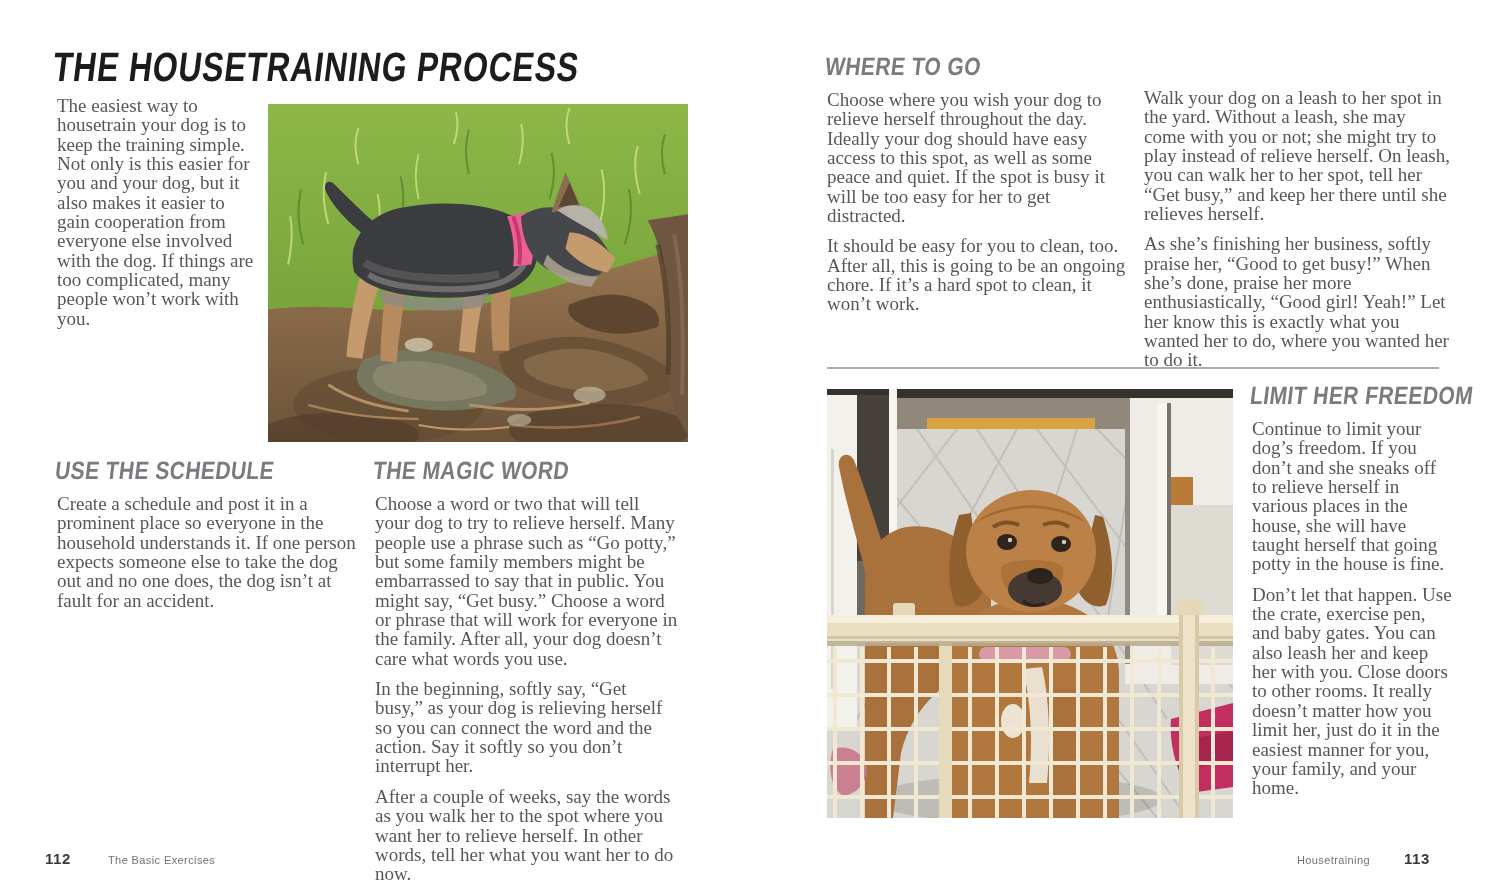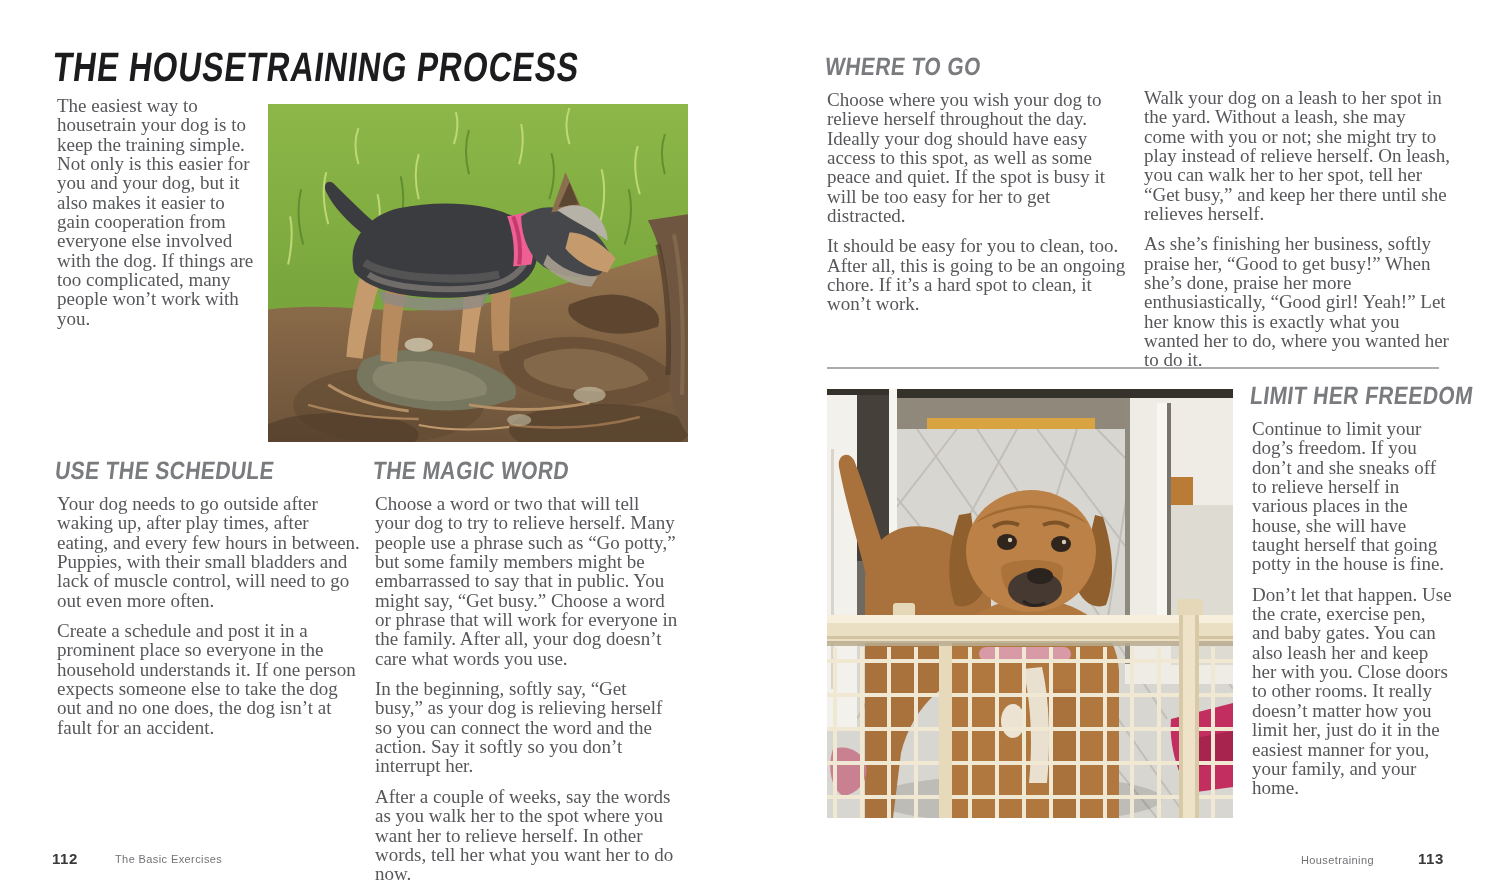--- a/index.html
+++ b/index.html
@@ -33,22 +33,22 @@
   .col-magic{left:375px;top:456px;width:303px;}
   .col-where-1{left:827px;top:52px;width:301px;}
   .col-where-2{left:1144px;top:88px;width:306px;}
   .col-limit{left:1252px;top:381px;width:201px;}
   .photo{position:absolute;overflow:hidden;margin:0;background:#cfcac2;}
   .photo svg{display:block;width:100%;height:100%;}
   .photo-1{left:268px;top:104px;width:420px;height:338px;}
   .photo-2{left:827px;top:389px;width:406px;height:429px;}
   .divider{position:absolute;left:827px;top:367px;width:612px;height:2px;background:var(--divider);border:none;margin:0;}
   .footer{position:absolute;top:850px;font-family:"Liberation Sans","DejaVu Sans",sans-serif;display:flex;align-items:baseline;}
-  .footer-left{left:52px;gap:37px;align-items:center;}
-  .footer-right{right:56px;gap:44px;text-align:center;}
+  .footer-left{left:45px;gap:37px;}
+  .footer-right{right:70px;gap:34px;text-align:center;}
   .page-num{font-weight:700;font-size:15px;color:var(--page-number);letter-spacing:.6px;}
   .footer-label{font-size:11px;color:var(--footer-label);letter-spacing:.4px;}
 </style>
 </head>
 <body>
 
 <div class="spread">
 
   <section class="page">
 
@@ -128,21 +128,20 @@
           <path d="M300,78 L309,100 L289,103 Z" fill="#5c4733"></path>
           <path d="M288,106 C300,98 316,100 326,110 C334,118 338,128 338,136 C326,128 306,118 288,106 Z" fill="#b7b2a8"></path>
           <path d="M300,128 C316,128 334,140 346,154 L338,168 C322,166 306,156 296,144 Z" fill="#c59a6c"></path>
           <path d="M278,150 C290,164 310,172 328,172 L322,182 C304,182 286,172 274,160 Z" fill="#a79e90" opacity=".9"></path>
         </g>
       </svg>
     </figure>
 
     <div class="col col-schedule">
       <h2 class="section-heading hand">USE THE SCHEDULE</h2>
-      <p class="body-text">Your dog needs to go outside after waking up, after play times, after eating, and every few hours in between. Puppies, with their small bladders and lack of muscle control, will need to go out even more often.</p>
       <p class="body-text">Create a schedule and post it in a prominent place so everyone in the household understands it. If one person expects someone else to take the dog out and no one does, the dog isn’t at fault for an accident.</p>
     </div>
 
     <div class="col col-magic">
       <h2 class="section-heading hand">THE MAGIC WORD</h2>
       <p class="body-text">Choose a word or two that will tell your dog to try to relieve herself. Many people use a phrase such as “Go potty,” but some family members might be embarrassed to say that in public. You might say, “Get busy.” Choose a word or phrase that will work for everyone in the family. After all, your dog doesn’t care what words you use.</p>
       <p class="body-text">In the beginning, softly say, “Get busy,” as your dog is relieving herself so you can connect the word and the action. Say it softly so you don’t interrupt her.</p>
       <p class="body-text">After a couple of weeks, say the words as you walk her to the spot where you want her to relieve herself. In other words, tell her what you want her to do now.</p>
     </div>
 

